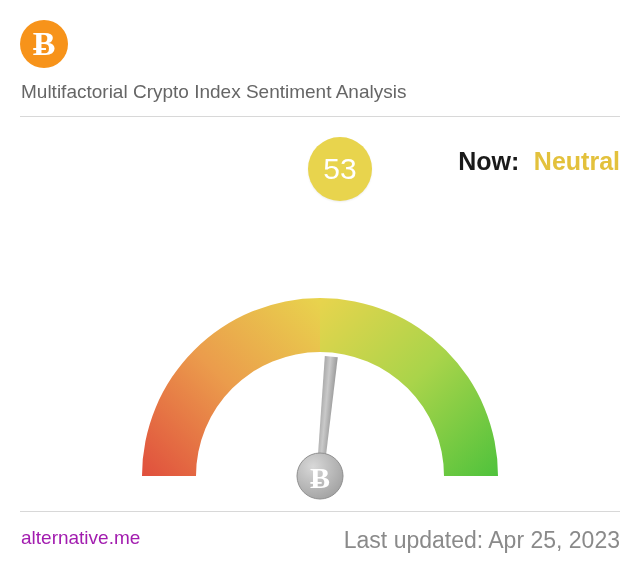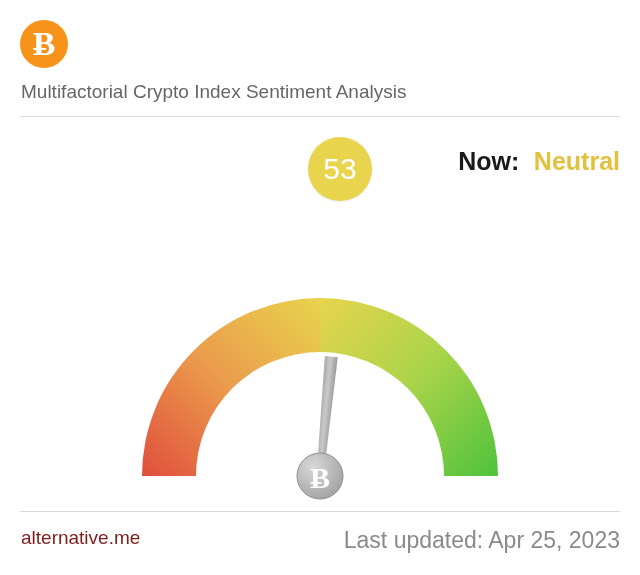--- a/index.html
+++ b/index.html
@@ -125,21 +125,21 @@
     top: 511px;
     width: 600px;
     height: 1px;
     background: #d8d8d8;
   }
   .footer-left {
     position: absolute;
     left: 21px;
     top: 527px;
     font-size: 19px;
-    color: #7f1d1d;
+    color: #a21caf;
     text-align: center;
   }
   .footer-right {
     position: absolute;
     right: 20px;
     top: 527px;
     font-size: 23px;
     color: #8a8a8a;
   }
 </style>

